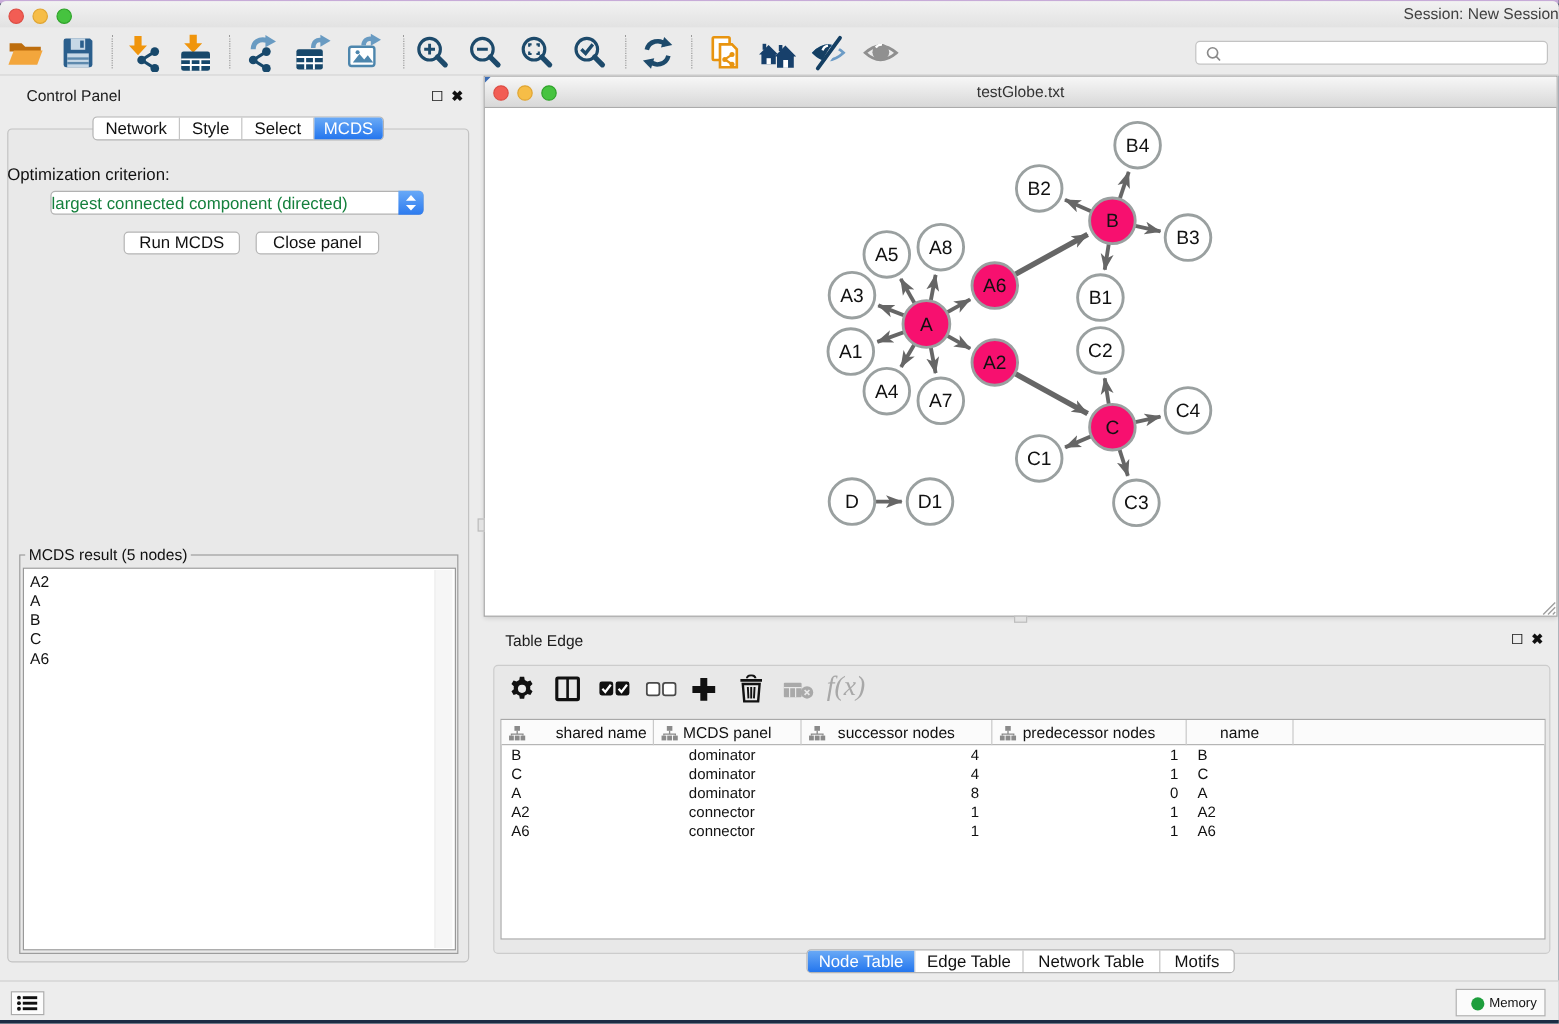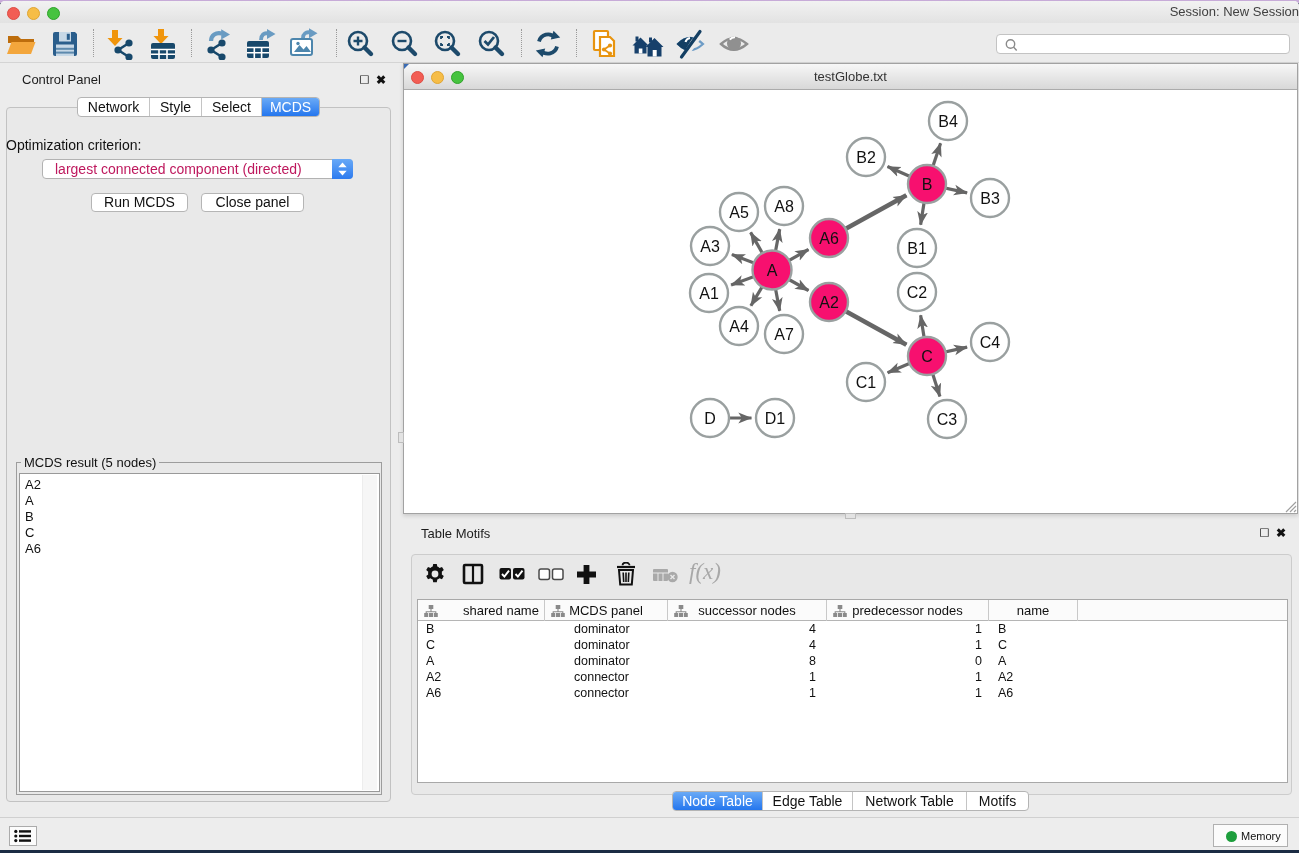--- a/index.html
+++ b/index.html
@@ -24,23 +24,23 @@
 #cpanel-box { position:absolute; left:6px; top:106px; width:385px; height:695px; background:#e9e9e9; border:1px solid #c2c2c2; border-radius:4px; }
 
 .seg { position:absolute; display:flex; height:20px; border:1px solid #b4b4b4; border-radius:4px; background:#fff; font-size:14px; }
 .seg div { display:flex; align-items:center; justify-content:center; border-right:1px solid #c4c4c4; color:#111; }
 .seg div:last-child { border-right:none; }
 .seg .on { background:linear-gradient(#6aaaf6,#2476ee); color:#fff; }
 #cptabs { left:77px; top:96px; }
 #cptabs .n { width:72px; } #cptabs .s { width:52px; } #cptabs .e { width:60px; }
 #cptabs .on { width:57px; border-radius:0 3px 3px 0; }
 #optlabel { position:absolute; left:6px; top:136px; width:385px; font-size:14px; color:#111; }
-#combo { position:absolute; left:42px; top:158px; width:311px; height:20px; background:#fff; border:1px solid #b2b2b2; border-radius:4px; font-size:14px; color:#be185d; line-height:19px; padding-left:12px; }
+#combo { position:absolute; left:42px; top:158px; width:311px; height:20px; background:#fff; border:1px solid #b2b2b2; border-radius:4px; font-size:14px; color:#15803d; line-height:19px; padding-left:0; }
 #combo .stepper { position:absolute; right:-1px; top:-1px; width:21px; height:20px; background:linear-gradient(#68a9f7,#2d7bef); border-radius:0 4px 4px 0; }
-.btn { position:absolute; height:19px; background:#fff; border:1px solid #b5b5b5; border-radius:4px; font-size:14px; color:#111; text-align:center; line-height:17px; }
+.btn { position:absolute; height:19px; background:#fff; border:1px solid #b5b5b5; border-radius:4px; font-size:14px; color:#111; text-align:center; line-height:17px;margin-left:12px; }
 #runbtn { left:91px; top:192px; width:97px; }
 #closebtn { left:201px; top:192px; width:103px; }
 
 #fieldset { position:absolute; left:16px; top:461px; width:366px; height:333px; border:1px solid #9d9d9d; }
 #fieldlegend { position:absolute; left:21px; top:454px; background:#e9e9e9; padding:0 3px; font-size:13px; color:#111; }
 #mcdslist { position:absolute; left:2px; top:10px; width:361px; height:319px; background:#fff; border:1px solid #999; font-size:13px; color:#111; padding:3px 0 0 5px; line-height:16px; }
 #mcdslist .sb { position:absolute; right:2px; top:1px; bottom:1px; width:15px; background:#f6f6f6; border-left:1px solid #ededed; }
 
 #netwin { position:absolute; left:403px; top:62px; width:895px; height:451px; background:#fff; border:1px solid #a2a2a2; box-shadow:0 2px 4px rgba(0,0,0,0.14); }
 #nettitle { position:absolute; left:0; top:0; width:100%; height:26px; background:linear-gradient(#f7f7f7,#d8d8d8); border-bottom:1px solid #ababab; }
@@ -327,21 +327,21 @@
 </svg>
   </div>
 
   <svg style="position:absolute;left:1284px;top:499px" width="13" height="13" viewBox="0 0 13 13">
       <g stroke="#9f9f9f" stroke-width="1.2">
         <path d="M12 2 L2 12 M12 6 L6 12 M12 10 L10 12"></path>
       </g>
     </svg>
   <div style="position:absolute;left:398px;top:431px;width:6px;height:11px;background:#e3e3e3;border:1px solid #bdbdbd;"></div>
   <div style="position:absolute;left:845px;top:512px;width:11px;height:6px;background:#e3e3e3;border:1px solid #bdbdbd;"></div>
-  <div id="tpanel-title">Table Motifs</div>
+  <div id="tpanel-title">Table Edge</div>
   <div class="wctl" style="left:1259px;top:523px;font-size:13px;">◻</div>
   <div class="wctl" style="left:1276px;top:525px;font-weight:bold;">✖</div>
   <div id="tpanel-box">
     <div id="ttoolbar">
       <svg style="position:absolute;left:7px;top:5px" width="22" height="22" viewBox="0 0 22 22">
           <g fill="#111">
             <path d="M9.2 1 h3.6 l.5 2.6 a7.6 7.6 0 0 1 2.2 1.3 l2.5-.9 1.8 3.1 -2 1.7 a7.6 7.6 0 0 1 0 2.6 l2 1.7 -1.8 3.1 -2.5-.9 a7.6 7.6 0 0 1 -2.2 1.3 l-.5 2.6 H9.2 l-.5-2.6 a7.6 7.6 0 0 1 -2.2-1.3 l-2.5.9 -1.8-3.1 2-1.7 a7.6 7.6 0 0 1 0-2.6 l-2-1.7 1.8-3.1 2.5.9 a7.6 7.6 0 0 1 2.2-1.3 z"></path>
           </g>
           <circle cx="11" cy="11" r="3.4" fill="#e8e8e8"></circle>
         </svg>

